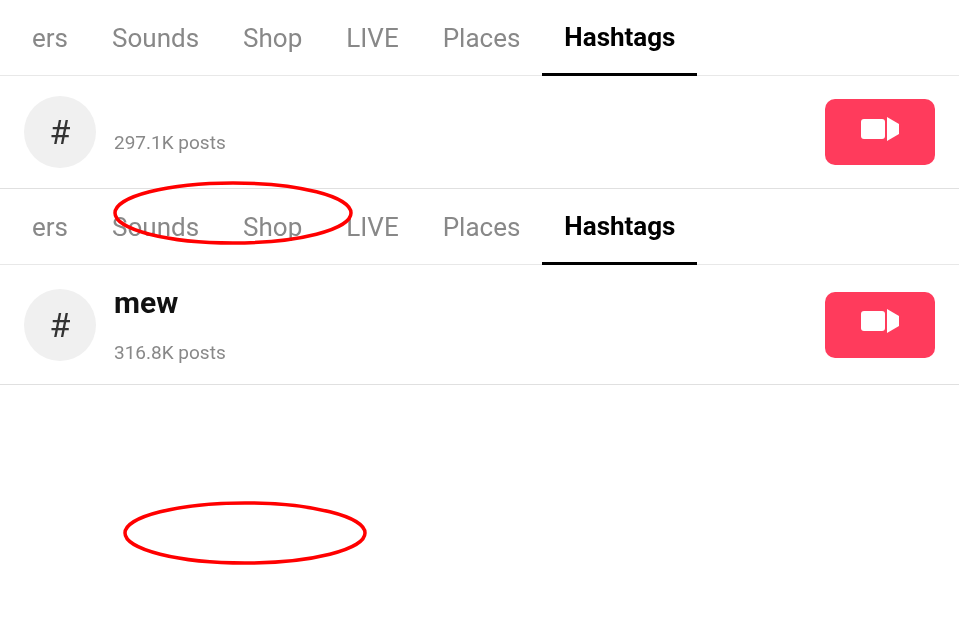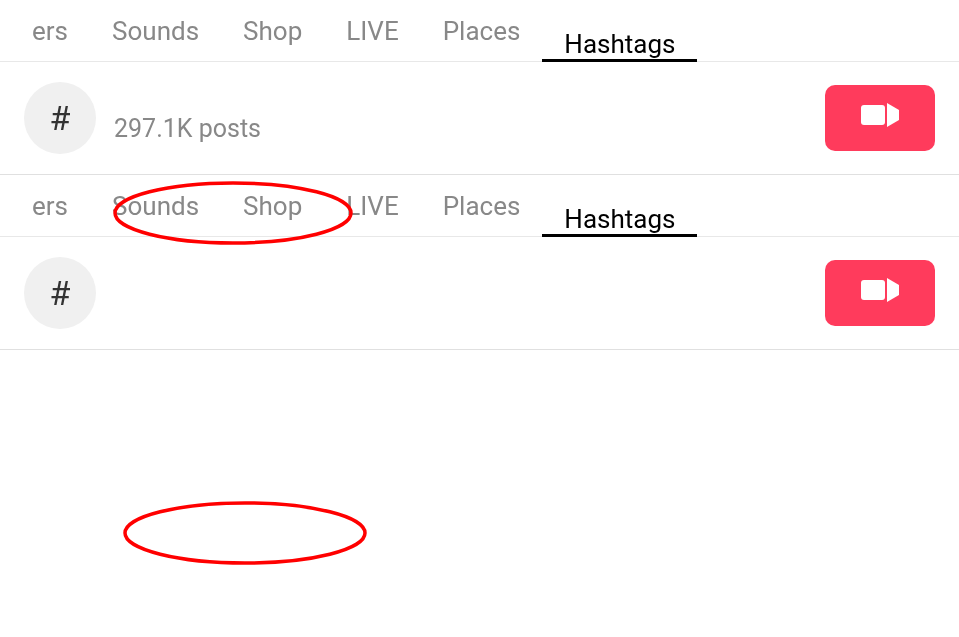--- a/index.html
+++ b/index.html
@@ -14,42 +14,41 @@
 
     .section {
       width: 100%;
       border-bottom: 1px solid #e0e0e0;
     }
 
     .nav-bar {
       display: flex;
       align-items: center;
       padding: 0 10px;
-      height: 62px;
+      height: 76px;
       border-bottom: 1px solid #e8e8e8;
     }
 
     .nav-tab {
       font-size: 26px;
       color: #888;
       padding: 0 22px;
       height: 100%;
       display: flex;
       align-items: center;
       cursor: pointer;
       white-space: nowrap;
       font-weight: 400;
     }
 
     .nav-tab.active {
       color: #000;
-      font-weight: 400;
+      font-weight: 700;
       border-bottom: 3px solid #000;
       margin-bottom: -1px;
-      align-items: flex-end;
     }
 
     .nav-tab.partial {
       
     }
 
     .result-row {
       display: flex;
       align-items: center;
       padding: 20px 24px;
@@ -77,21 +76,21 @@
     }
 
     .result-name {
       font-size: 30px;
       font-weight: 700;
       color: #111;
       line-height: 1.2;
     }
 
     .result-meta {
-      font-size: 25px;
+      font-size: 19px;
       color: #888;
       margin-top: 20px;
       display: inline-block;
     }
 
     .video-button {
       background: #ff3b5c;
       border: none;
       border-radius: 10px;
       width: 110px;
@@ -181,20 +180,24 @@
     </div>
     <div class="nav-tab active">
       <span>Hashtags</span>
     </div>
   </div>
 
   <div class="result-row">
     <div class="hashtag-icon-circle">
       <span>#</span>
     </div>
+    <div class="result-info">
+      <div class="result-name">mew</div>
+      <span class="result-meta">316.8K posts</span>
+    </div>
     <button class="video-button">
       <span class="video-icon">
         <svg width="38" height="28" viewBox="0 0 38 28" fill="none">
           <rect x="0" y="4" width="24" height="20" rx="3" fill="white"></rect>
           <polygon points="26,2 38,9 38,19 26,26" fill="white"></polygon>
         </svg>
       </span>
     </button>
   </div>
 </div>

